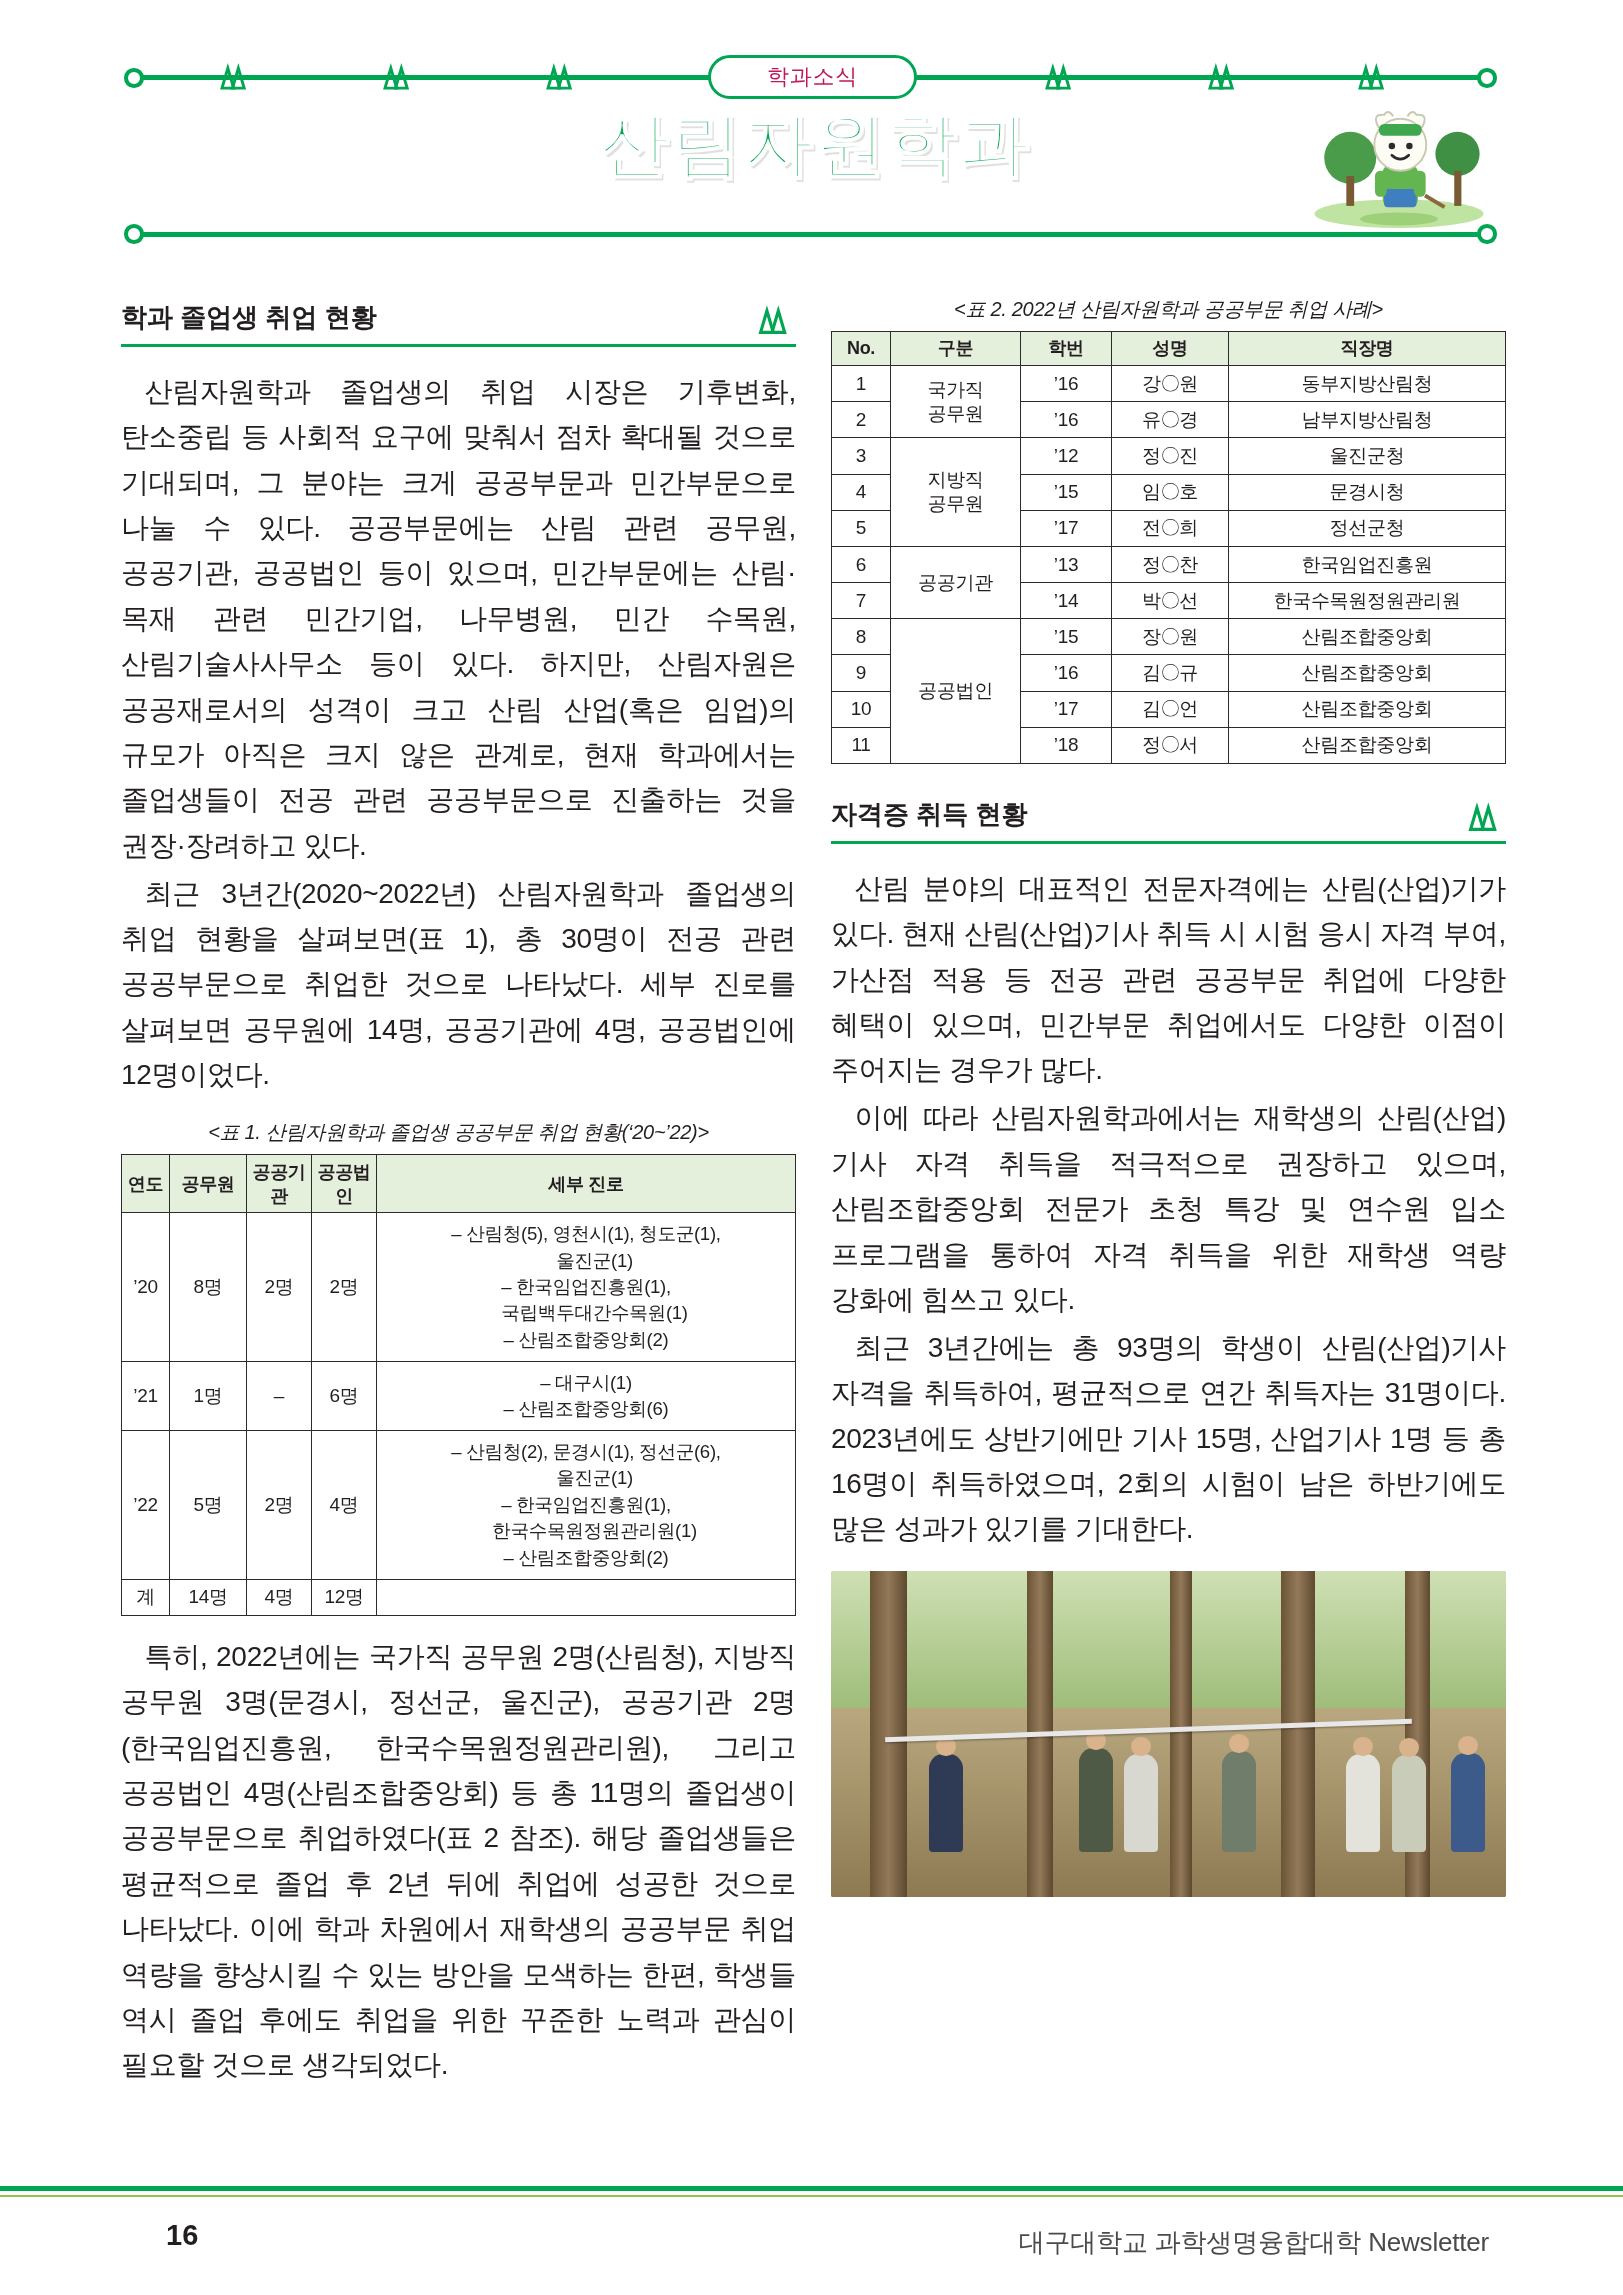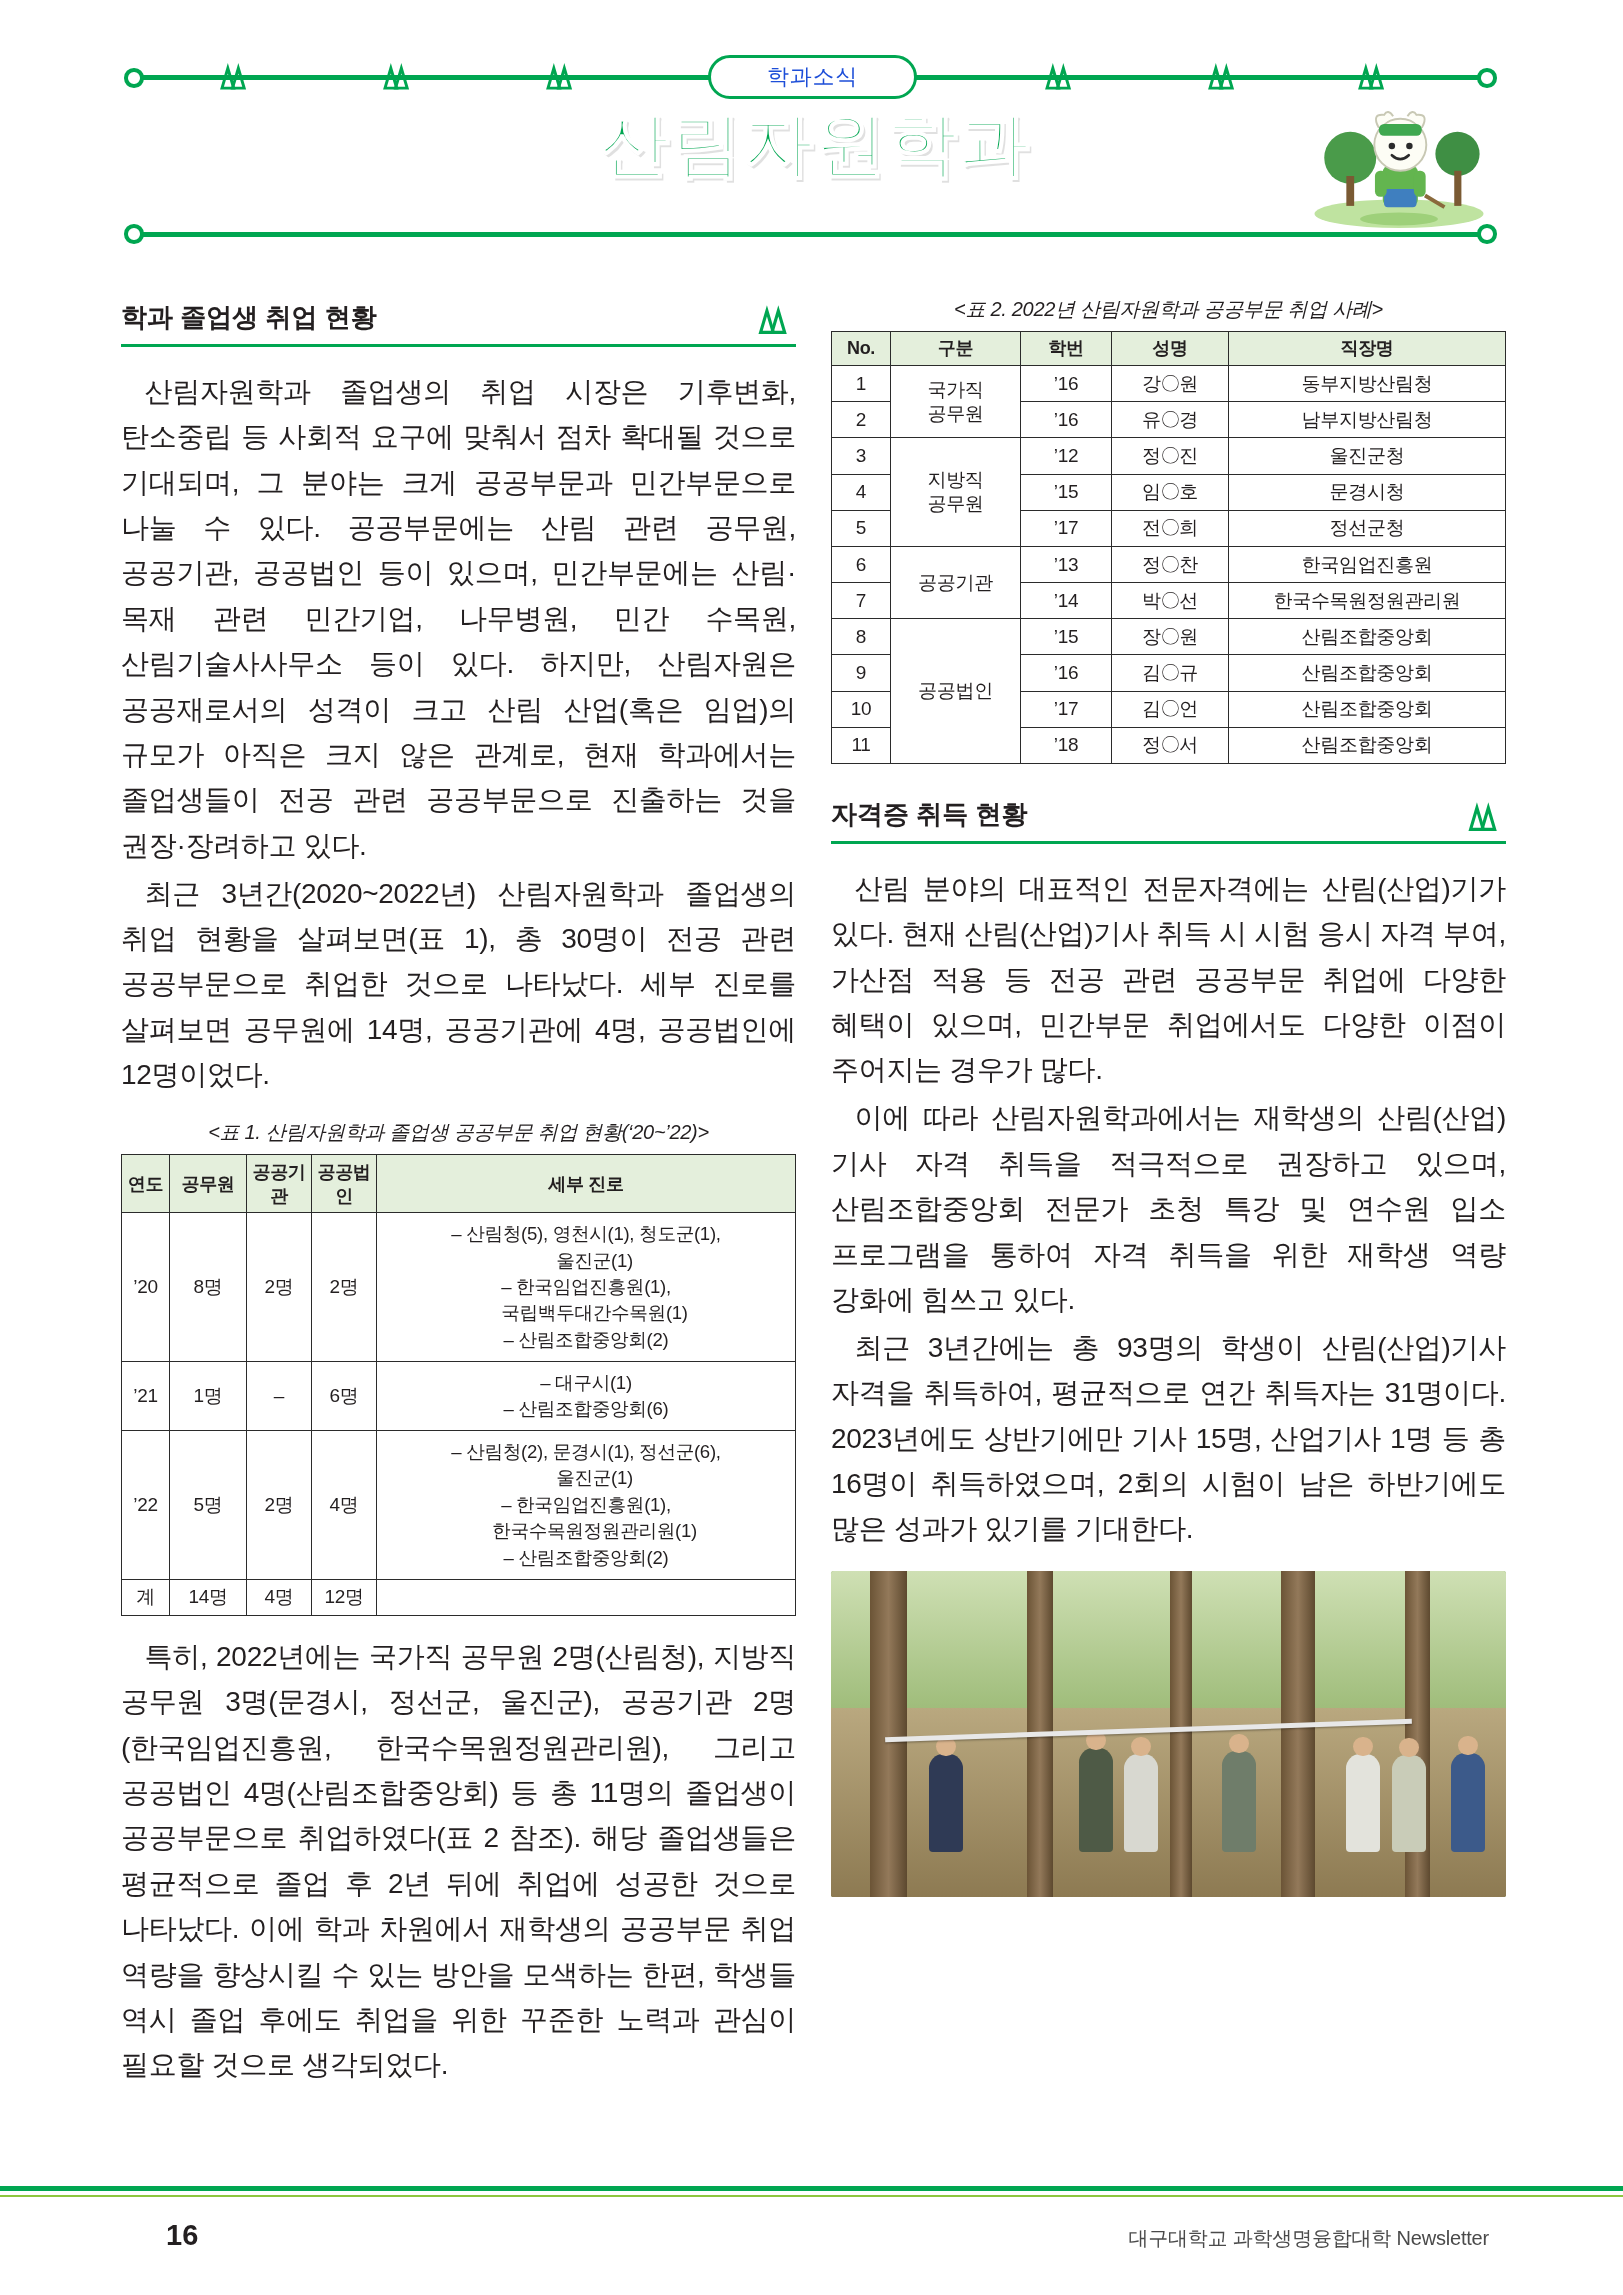--- a/index.html
+++ b/index.html
@@ -55,21 +55,21 @@
     top: 55px;
     width: 209px;
     height: 44px;
     border: 3.3px solid #00a651;
     border-radius: 22px;
     background: #ffffff;
     display: flex;
     align-items: center;
     justify-content: center;
     font-size: 22px;
-    color: #1d4ed8;
+    color: #be185d;
     letter-spacing: 0.7px;
   }
 
   .hdr-title {
     position: absolute;
     left: 548px;
     top: 98px;
     width: 535px;
     text-align: center;
     font-size: 70px;
@@ -226,21 +226,21 @@
     top: 2195px; height: 2px; background: #8dc63f;
   }
   .pg {
     position: absolute;
     left: 166px; top: 2219px;
     font-size: 29px; font-weight: bold; color: #231f20;
   }
   .foot-right {
     position: absolute;
     right: 134px; top: 2225px;
-    font-size: 20px; color: #4a4a4a;
+    font-size: 26px; color: #4a4a4a;
     letter-spacing: -0.2px;
   }
 </style>
 </head>
 <body>
 
 <div class="header">
   <div class="hdr-line top"></div>
   <div class="hdr-line bottom"></div>
   <div class="hdr-dot tl"></div>

